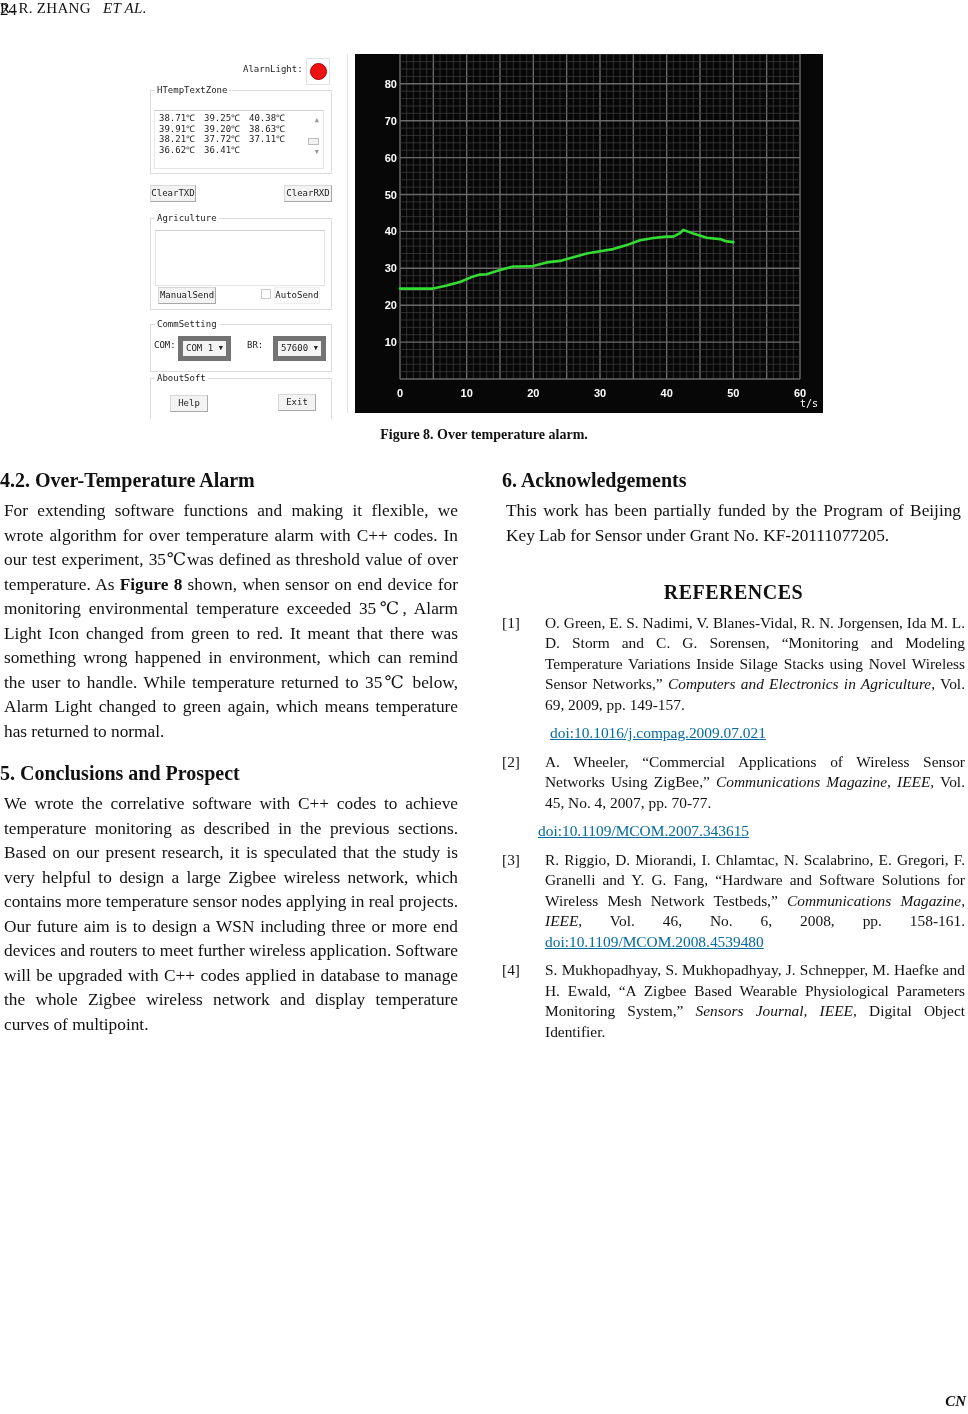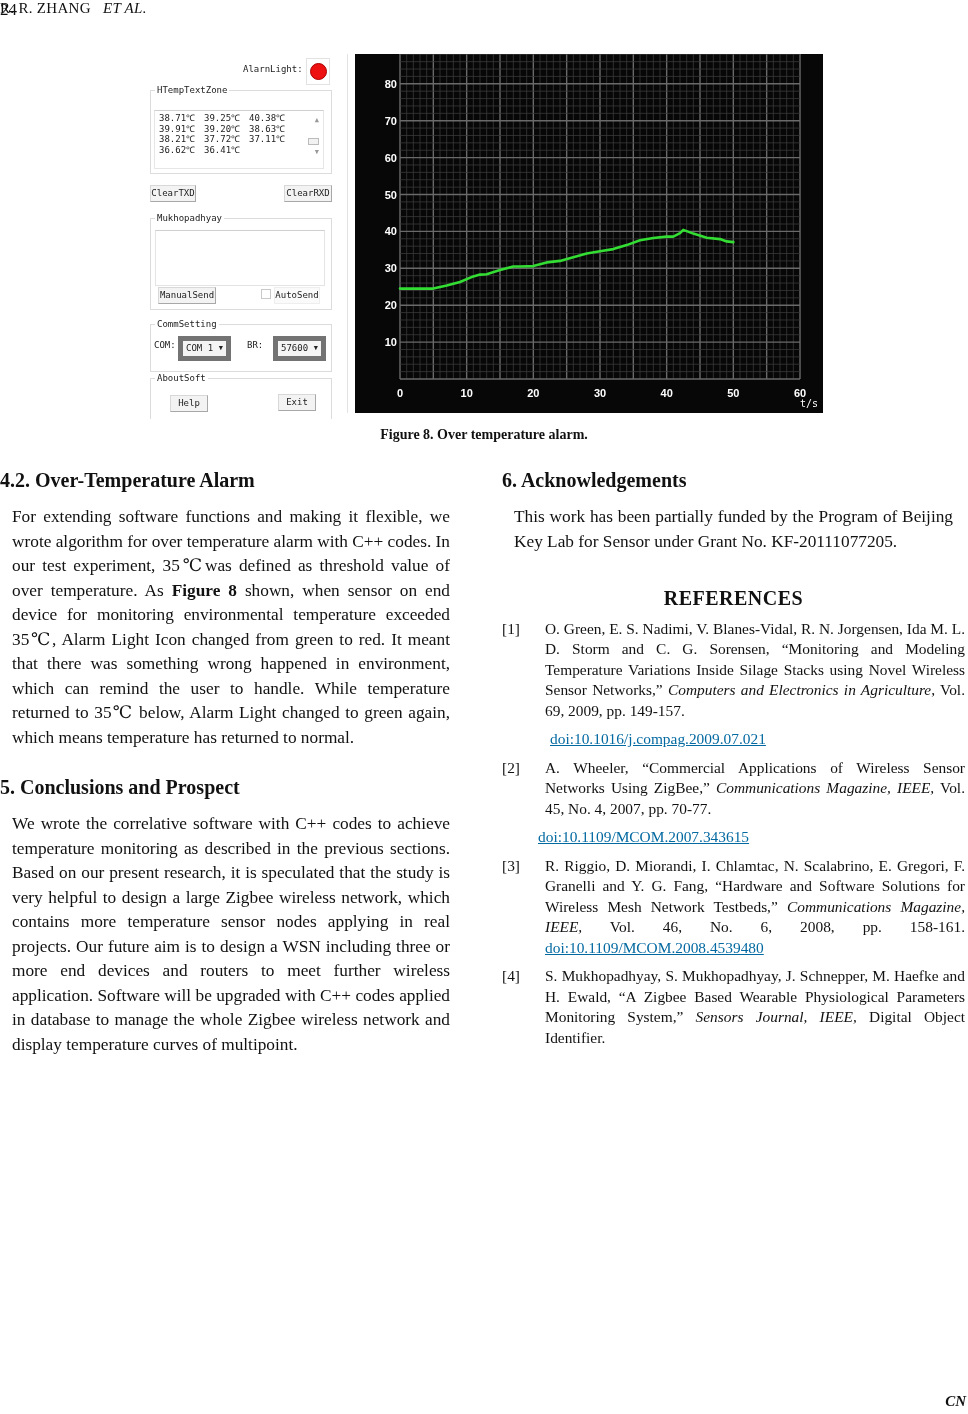--- a/index.html
+++ b/index.html
@@ -38,21 +38,21 @@
     .chart { position: absolute; left: 207px; top: 0; width: 468px; height: 359px; background: #070707; }
     .chart svg { position: absolute; left: 0; top: 0; }
 
     .caption { left: 0; width: 968px; top: 427px; text-align: center; font-weight: bold; font-size: 14px; }
 
     
     .col { font-size: 17.3px; line-height: 24.5px; text-align: justify; }
     .col-left { left: 0; top: 467px; width: 462px; }
     .col-right { left: 502px; top: 467px; width: 463px; }
     h2 { font-size: 20px; font-weight: bold; margin: 0 0 6px 0; line-height: 26px; text-align: left; }
-    p { margin: 12px; }
+    p { margin: 4px; }
     .sec-gap { height: 12px; }
     .refs-title { text-align: center; font-size: 20px; font-weight: bold; margin-top: 32px; margin-bottom: 8px; letter-spacing: 0.5px; }
     .ref { position: relative; padding-left: 43px; font-size: 15.4px; line-height: 20.5px; text-align: justify; margin-bottom: 8px; }
     .ref-num { position: absolute; left: 0; top: 0; }
     .ref i { font-style: italic; }
     .doi { color: #0369a1; text-decoration: underline; }
     .doi-line { font-size: 15.4px; line-height: 20.5px; margin-bottom: 8px; }
   </style>
 </head>
 <body>
@@ -88,21 +88,21 @@
       </div>
       <span class="scroll-up">▲</span>
       <div class="scroll-thumb"></div>
       <span class="scroll-down">▼</span>
     </div>
 
     <div class="win-btn" style="left:2px; top:131px; width:44px;">ClearTXD</div>
     <div class="win-btn" style="left:136px; top:131px; width:46px;">ClearRXD</div>
 
     <div class="groupbox" style="left:2px; top:164px; width:180px; height:90px;">
-      <span class="groupbox-label">Mukhopadhyay</span>
+      <span class="groupbox-label">Agriculture</span>
     </div>
     <div class="text-area" style="top:176px; width:168px; height:54px;"></div>
     <div class="win-btn" style="left:10px; top:233px; width:56px;">ManualSend</div>
     <div class="checkbox"></div>
     <div class="win-btn" style="left:126px; top:233px; width:44px; background:#fafafa; border-color:#eee;">AutoSend</div>
 
     <div class="groupbox" style="left:2px; top:270px; width:180px; height:46px;">
       <span class="groupbox-label">CommSetting</span>
     </div>
     <span class="field-label" style="left:6px; top:286px;">COM:</span>

